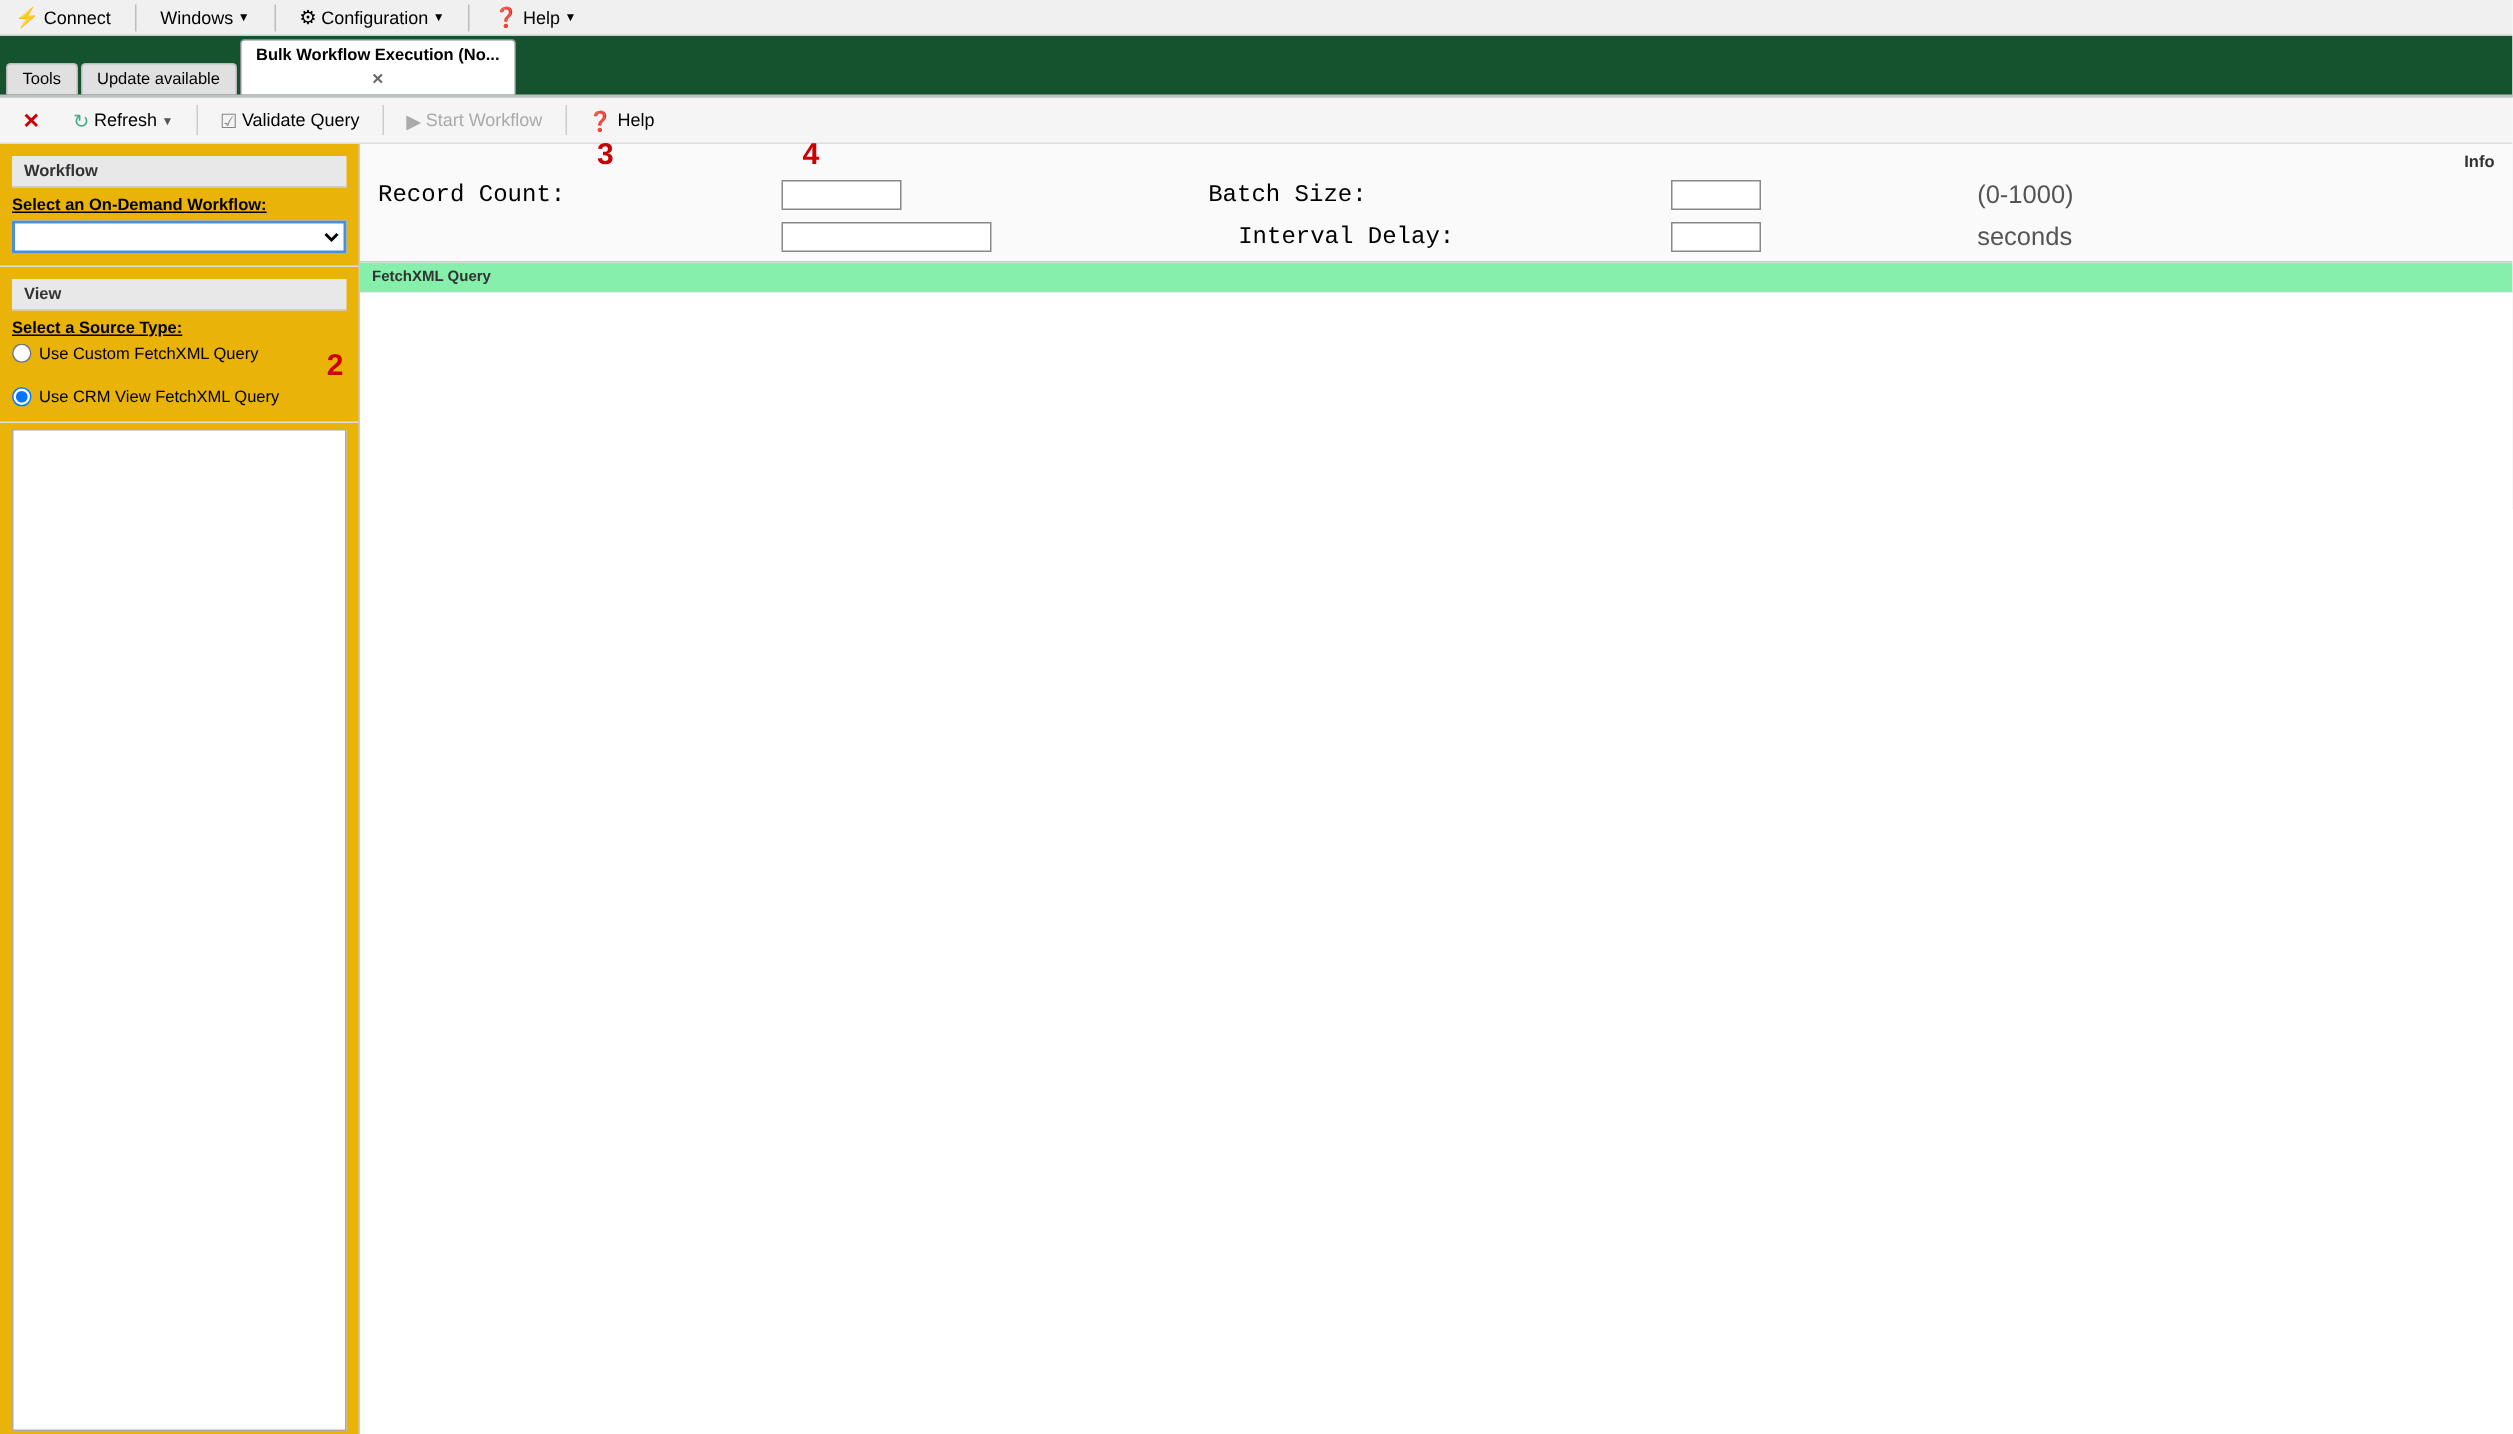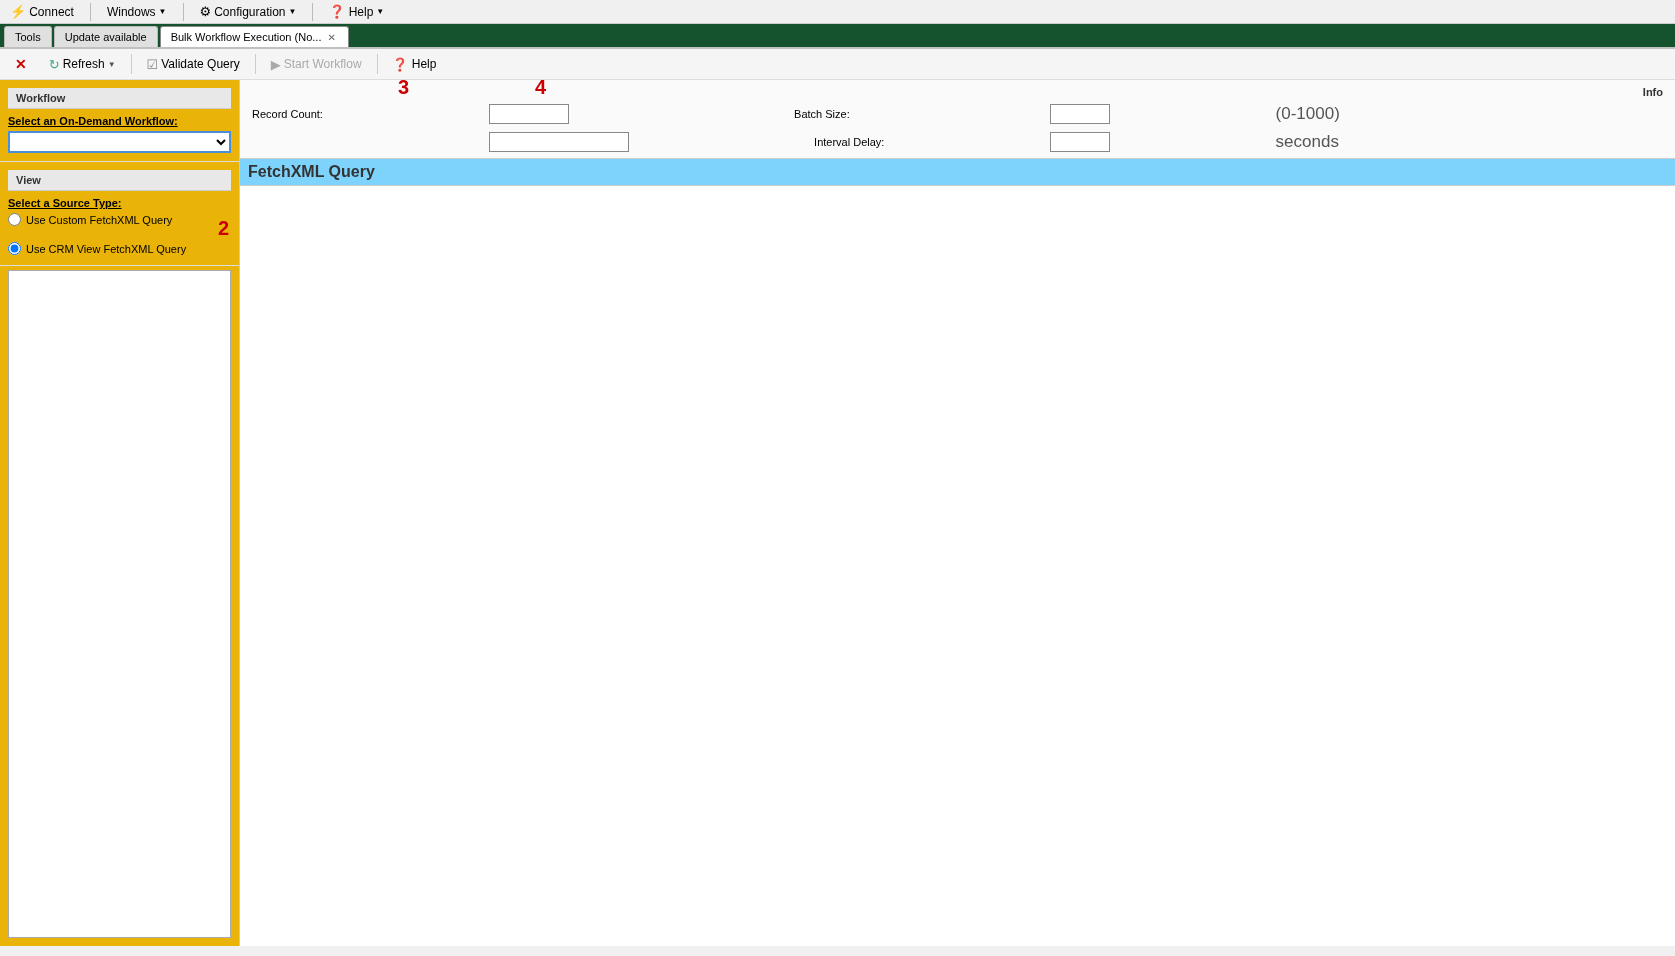--- a/index.html
+++ b/index.html
@@ -42,21 +42,22 @@
       border: 1px solid #bbb;
       border-bottom: none;
       background: #e0e0e0;
       cursor: pointer;
       font-size: 11px;
       border-radius: 3px 3px 0 0;
     }
     .tab.active {
       background: #ffffff;
       border-color: #888;
-      font-weight: 400;
+      font-weight: 700;
+      flex-direction: column;
     }
     .tab .close-btn {
       font-size: 10px;
       color: #666;
       cursor: pointer;
       padding: 0 2px;
     }
 
     
     .toolbar {
@@ -193,23 +194,24 @@
     }
 
     .info-grid {
       display: grid;
       grid-template-columns: auto auto auto auto auto auto;
       gap: 4px 8px;
       align-items: center;
     }
 
     .info-label {
-      font-size: 11px;
+      font-size: 16px;
       color: #000;
       white-space: nowrap;
+      font-family: Liberation Mono, monospace;
     }
 
     .info-input {
       width: 70px;
       height: 20px;
       border: 1px solid #888;
       background: #fff;
       font-size: 11px;
       padding: 0 3px;
     }
@@ -220,25 +222,25 @@
     }
 
     
     .fetchxml-section {
       flex: 1;
       display: flex;
       flex-direction: column;
     }
 
     .fetchxml-header {
-      font-size: 16px;
+      font-size: 10px;
       font-weight: bold;
       padding: 4px 8px;
       border-bottom: 1px solid #ccc;
-      background: #7dd3fc;
+      background: #86efac;
       color: #333;
     }
 
     .fetchxml-content {
       flex: 1;
       background: #fff;
       border: none;
     }
   </style>
 </head>

